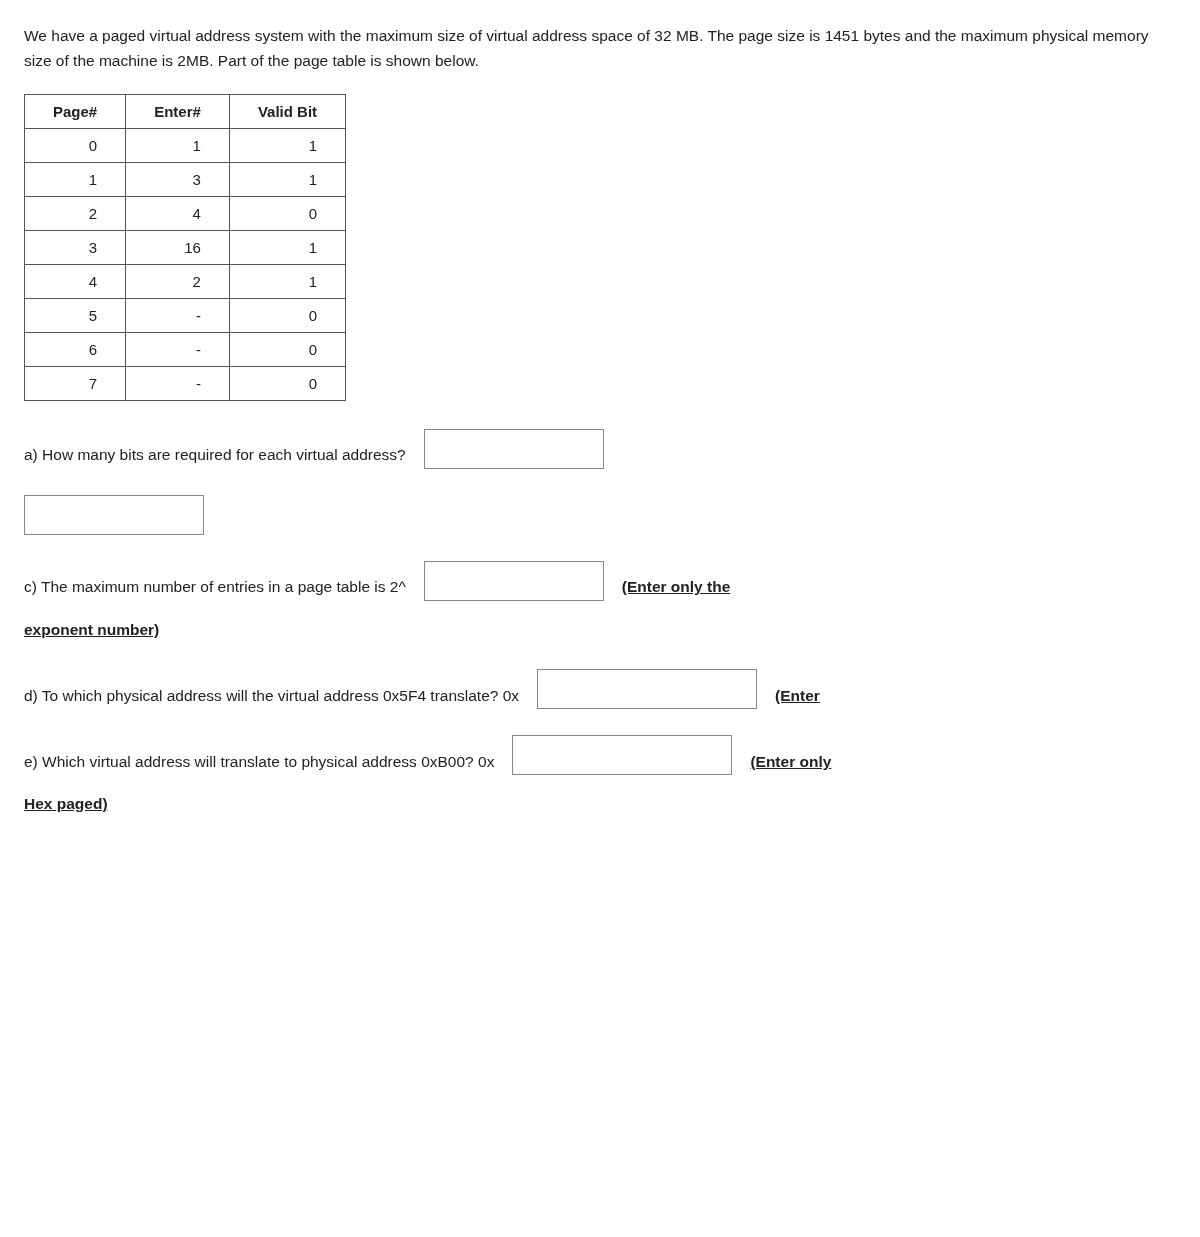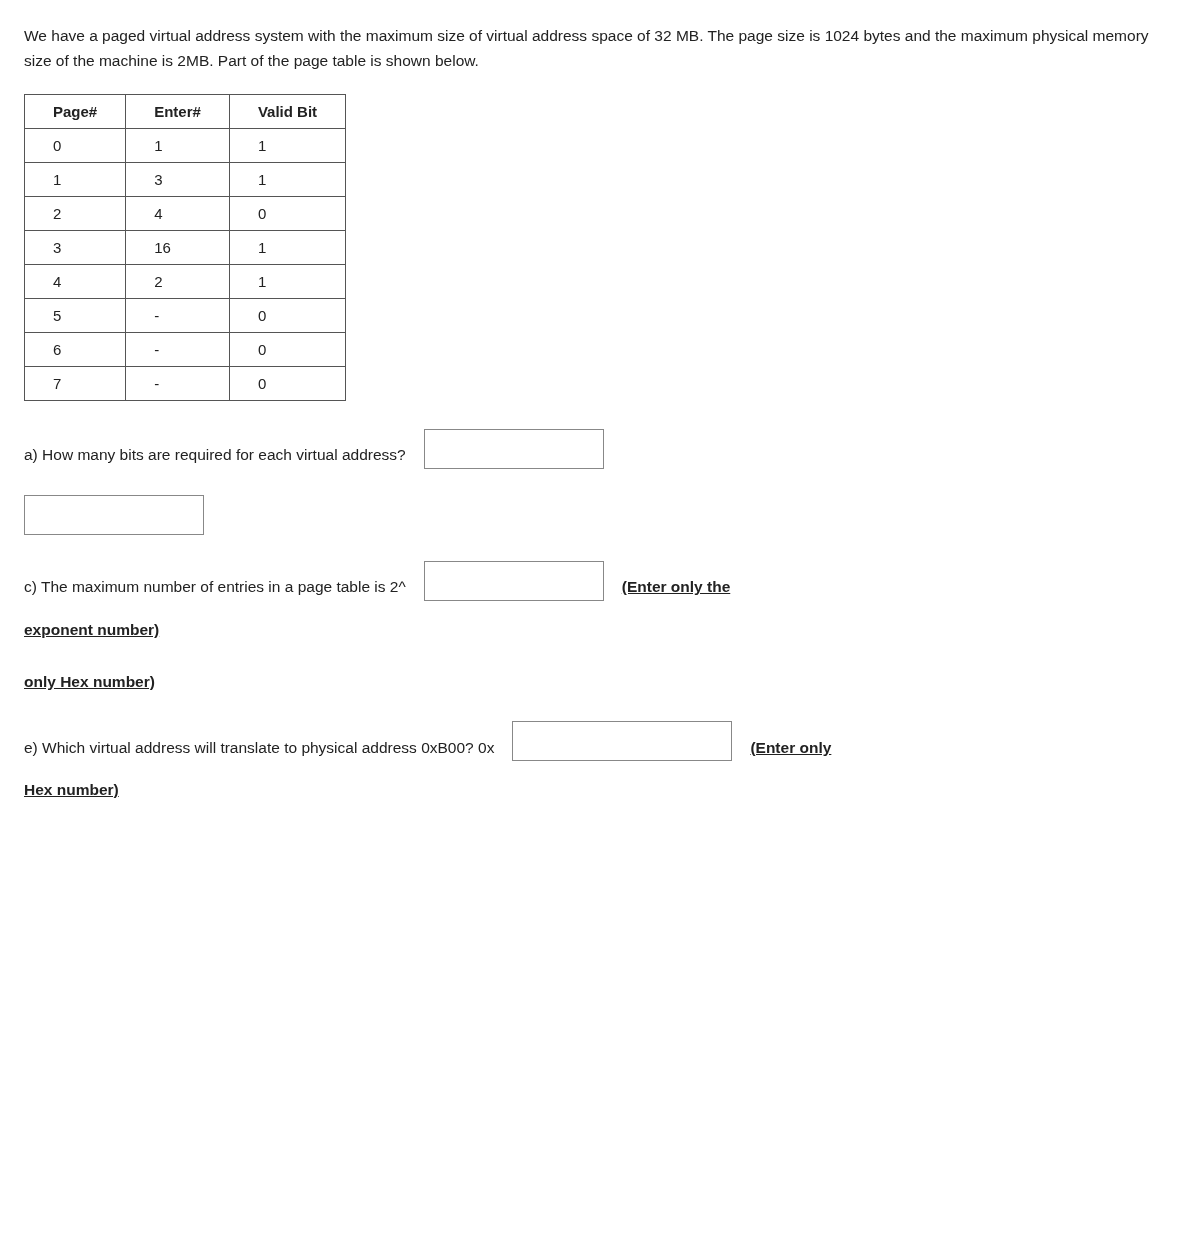--- a/index.html
+++ b/index.html
@@ -28,21 +28,21 @@
     }
 
     table {
       border-collapse: collapse;
       min-width: 320px;
     }
 
     table th, table td {
       border: 1.5px solid #555;
       padding: 8px 28px;
-      text-align: left;
+      text-align: right;
       font-size: 15px;
     }
 
     table th {
       font-weight: bold;
       background: #fff;
     }
 
     .question-block {
       margin-bottom: 26px;
@@ -87,21 +87,21 @@
       font-weight: bold;
       text-decoration: underline;
       font-size: 15.5px;
       display: block;
       margin-top: 16px;
     }
   </style>
 </head>
 <body>
 
-<p class="intro-text">We have a paged virtual address system with the maximum size of virtual address space of 32 MB. The page size is 1024 bytes and the maximum physical memory size of the machine is 2MB. Part of the page table is shown below.</p>
+<p class="intro-text">We have a paged virtual address system with the maximum size of virtual address space of 32 MB. The page size is 1451 bytes and the maximum physical memory size of the machine is 2MB. Part of the page table is shown below.</p>
 
 <div class="page-table-wrapper">
   <table>
     <thead>
       <tr>
         <th>Page#</th>
         <th>Enter#</th>
         <th>Valid Bit</th>
       </tr>
     </thead>
@@ -166,23 +166,27 @@
 <div class="question-block">
   <div class="question-inline">
     <span>c) The maximum number of entries in a page table is 2^</span>
     <input type="text" class="answer-input" style="">
     <span class="note-text">(Enter only the</span>
   </div>
   <span class="note-continuation">exponent number)</span>
 </div>
 
 <div class="question-block">
-  <span class="note-continuation">only Hex number)</span>
+  <div class="question-inline">
+    <span>d) To which physical address will the virtual address 0x5F4 translate? 0x</span>
+    <input type="text" class="answer-input-wide" style="">
+    <span class="note-text">(Enter</span>
+  </div>
 </div>
 
 <div class="question-block">
   <div class="question-inline">
     <span>e) Which virtual address will translate to physical address 0xB00? 0x</span>
     <input type="text" class="answer-input-wide" style="">
     <span class="note-text">(Enter only</span>
   </div>
-  <span class="note-continuation">Hex number)</span>
+  <span class="note-continuation">Hex paged)</span>
 </div>
 
 </body></html>

